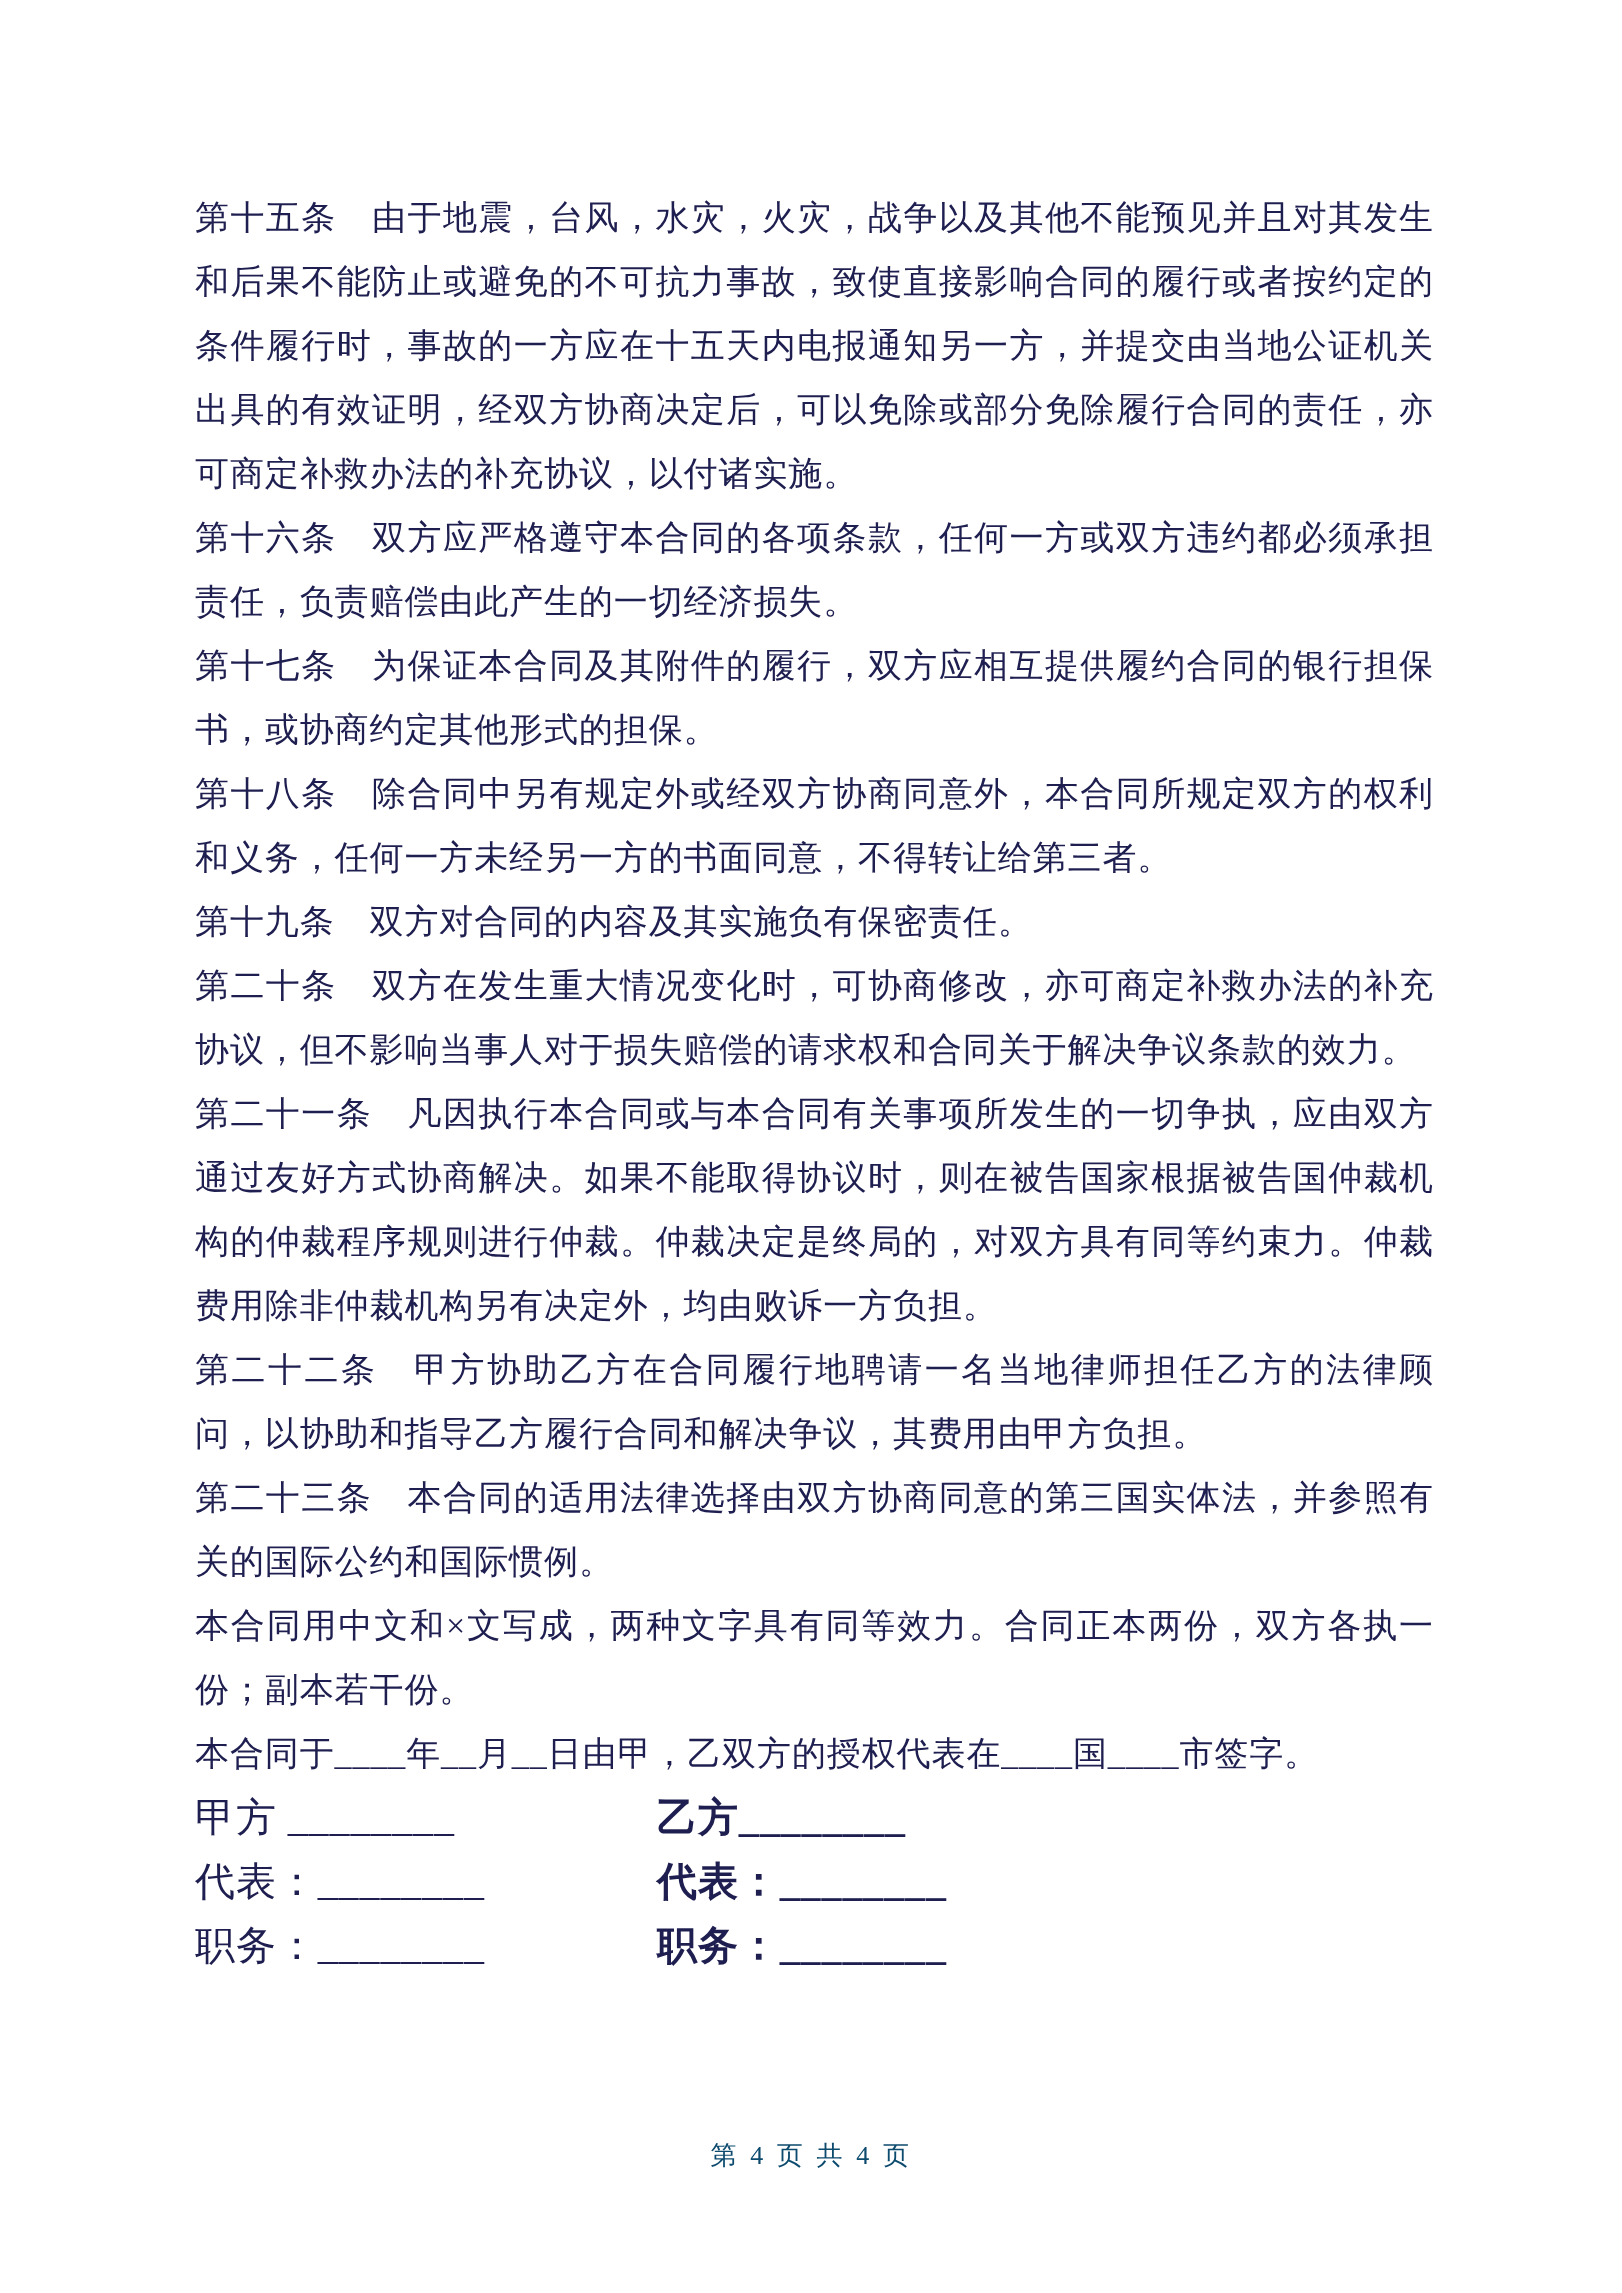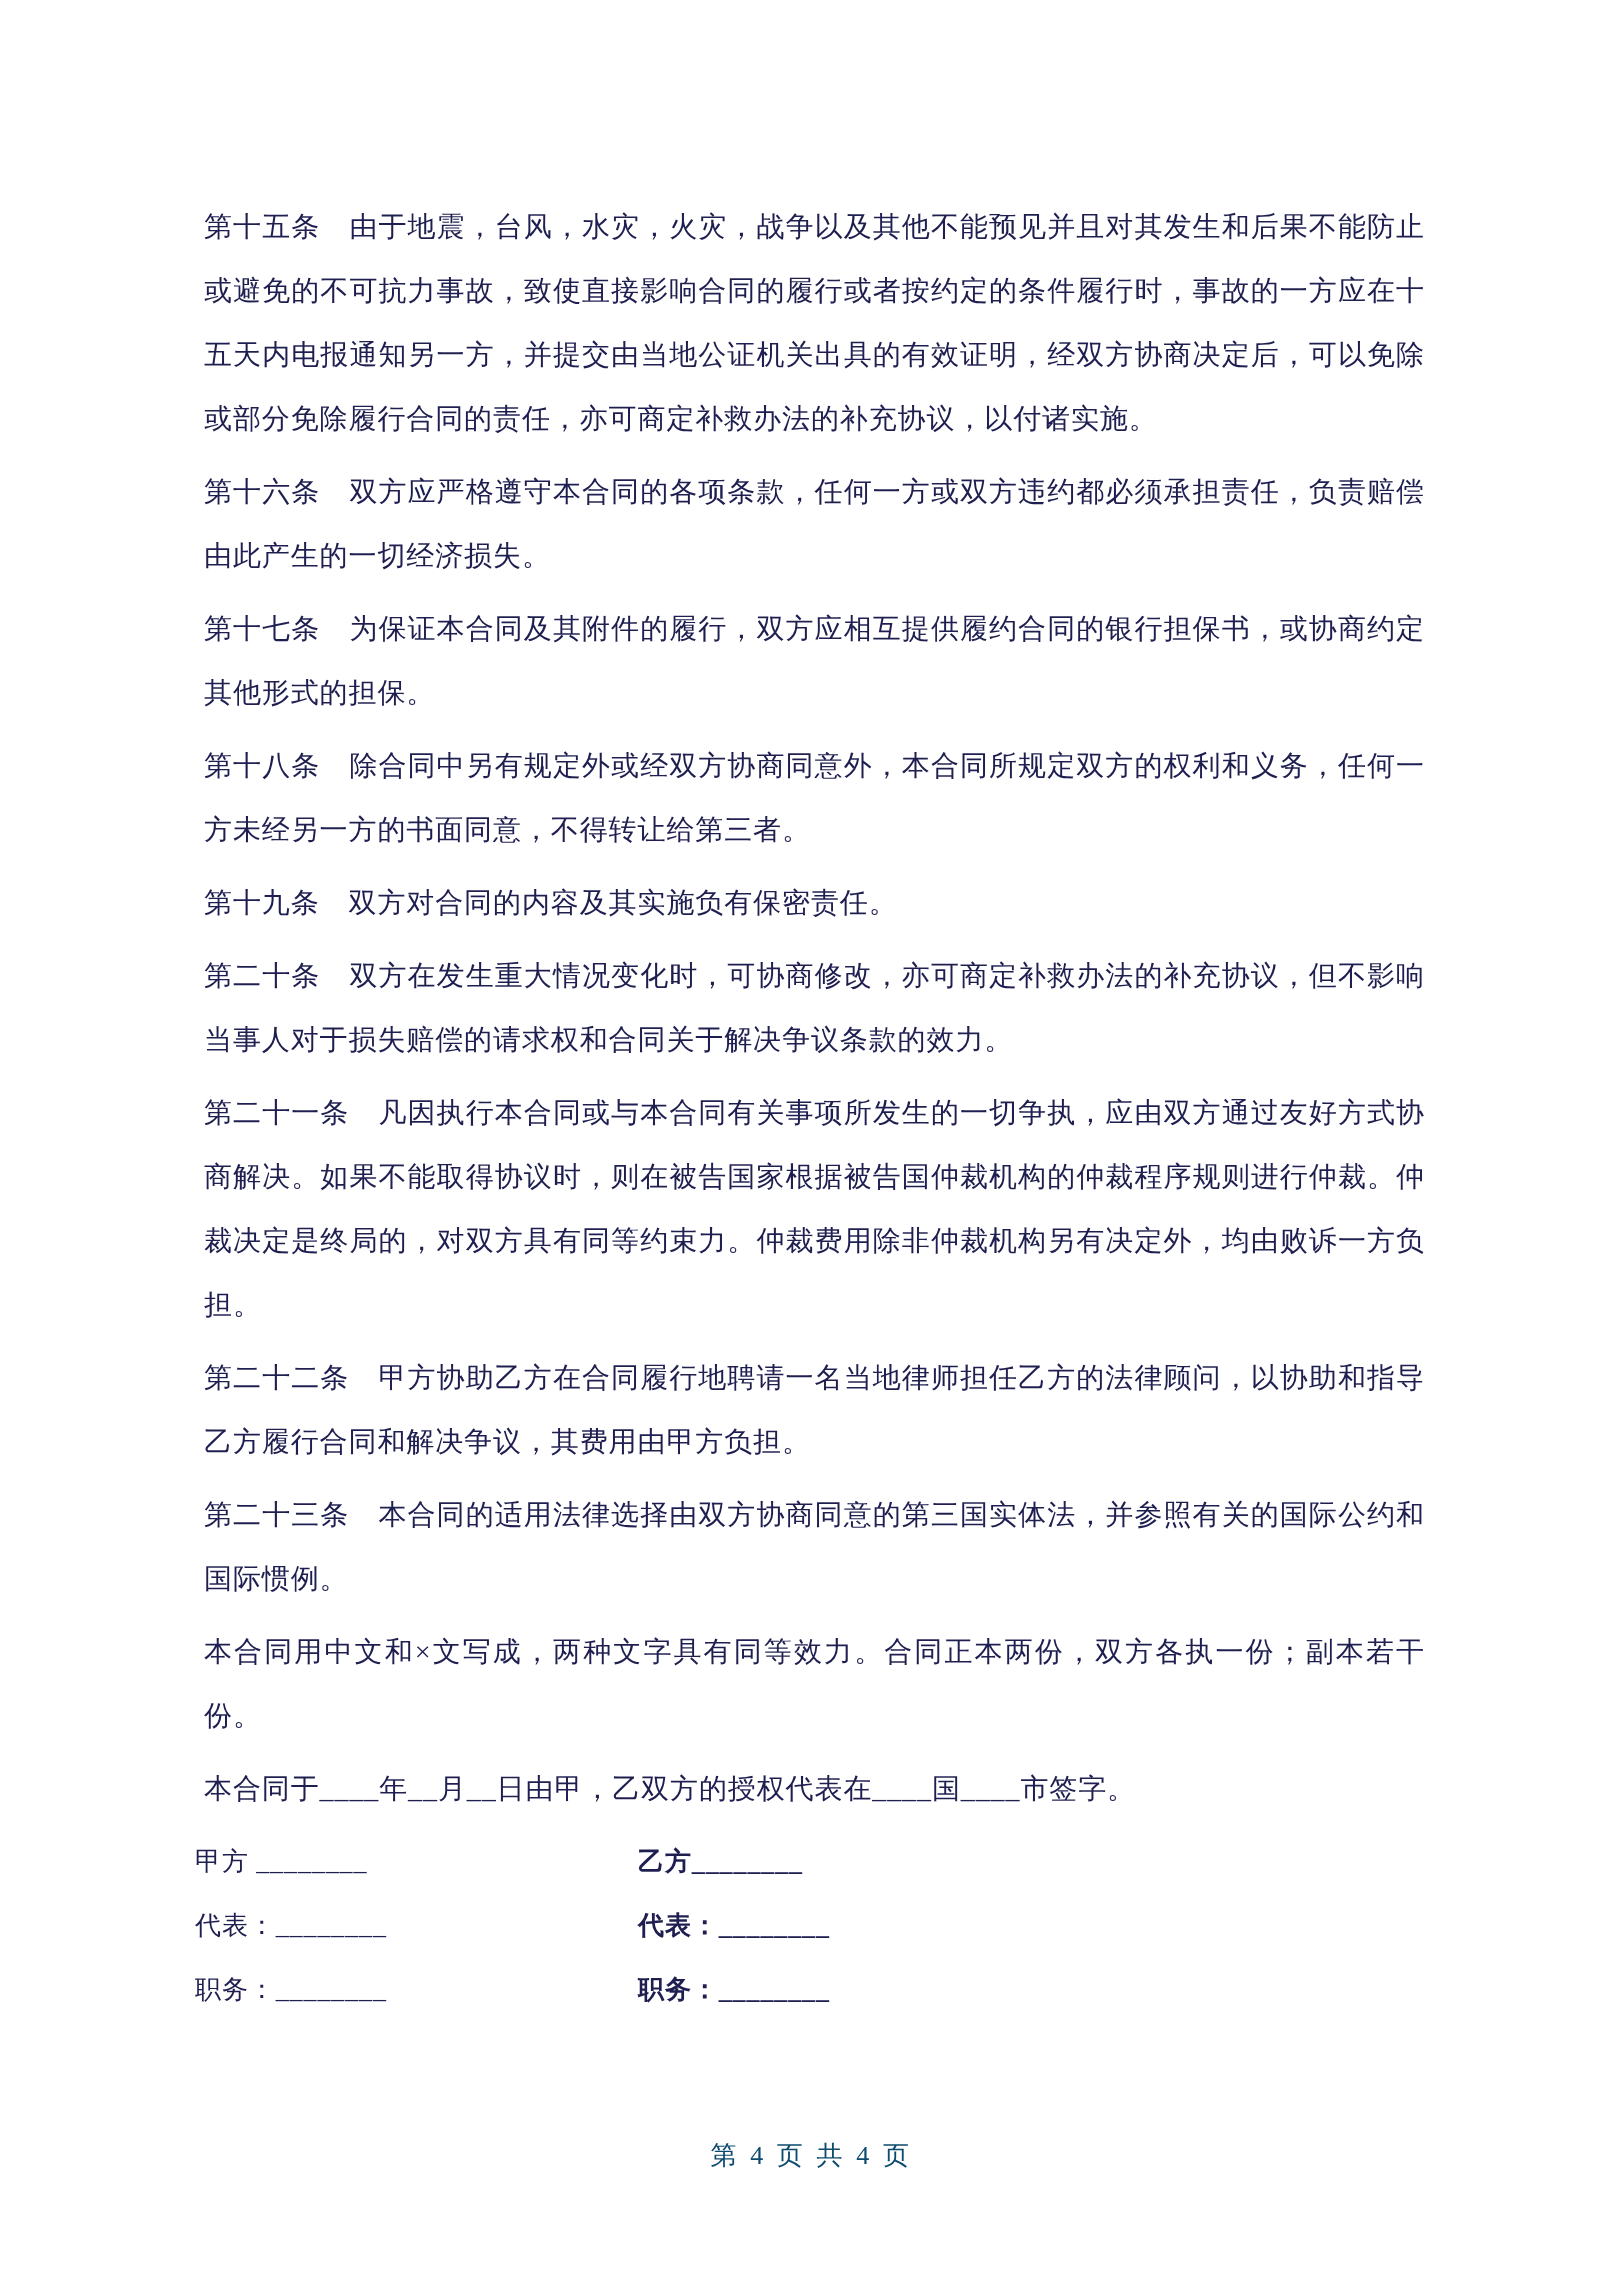--- a/index.html
+++ b/index.html
@@ -20,32 +20,33 @@
     font-family: "Liberation Serif", "DejaVu Serif", serif;
     color: #1e1e50;
   }
   .content {
     position: absolute;
     left: 195px;
     right: 189px;
     top: 186px;
   }
   .para {
-    margin: 9px;
-    font-size: 28px;
+    margin: 0;
+    font-size: 34px;
     line-height: 64px;
     text-align: justify;
     text-justify: inter-ideograph;
     letter-spacing: 0.9px;
   }
   .sig-row {
     display: flex;
-    font-size: 26px;
+    font-size: 40px;
     line-height: 64px;
     letter-spacing: 0.9px;
+    gap: 19px;
   }
   .sig-left {
     width: 443px;
     flex: 0 0 auto;
   }
   .sig-right {
     flex: 1 1 auto;
     font-weight: bold;
   }
   .footer {

